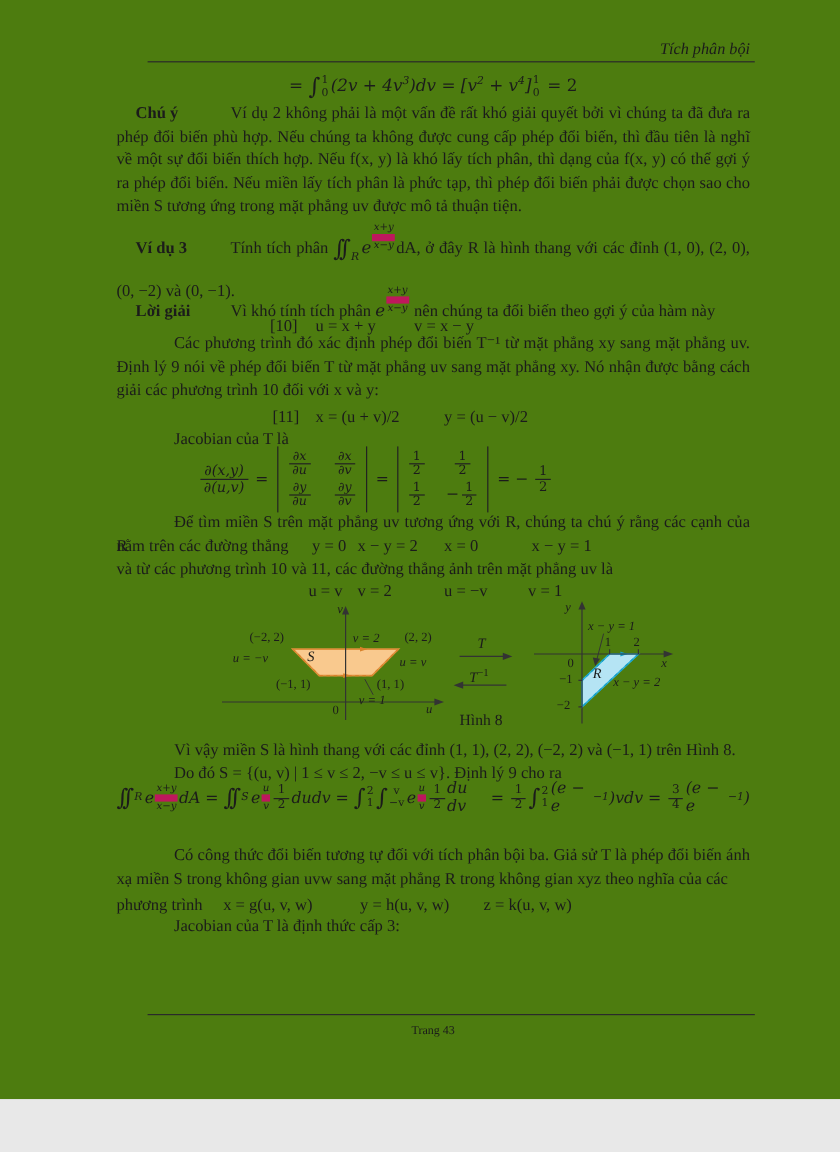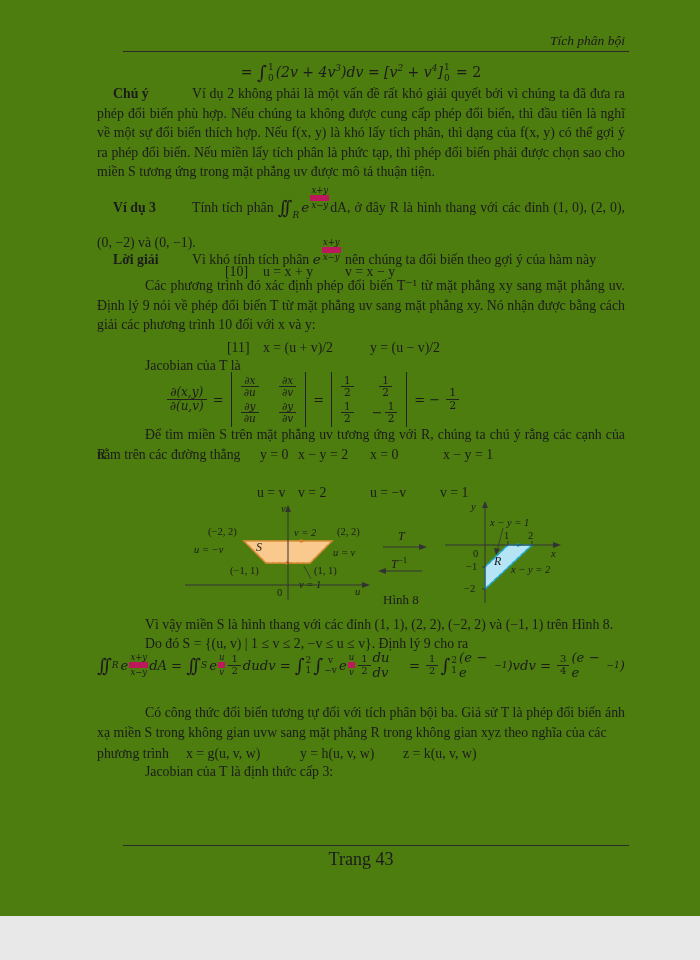--- a/index.html
+++ b/index.html
@@ -153,20 +153,21 @@
   <div class="para indent" style="top:425px;left:97px;width:528px;">Để tìm miền S trên mặt phẳng uv tương ứng với R, chúng ta chú ý rằng các cạnh của R</div>
 
   <div class="line" style="top:445px;left:97px;width:528px;">
     <span class="abs" style="left:0;">nằm trên các đường thẳng</span>
     <span class="abs" style="left:163px;">y = 0</span>
     <span class="abs" style="left:201px;">x − y = 2</span>
     <span class="abs" style="left:273px;">x = 0</span>
     <span class="abs" style="left:346px;">x − y = 1</span>
   </div>
 
+  <div class="line" style="top:464px;left:97px;width:528px;">và từ các phương trình 10 và 11, các đường thẳng ảnh trên mặt phẳng uv là</div>
 
   <div class="line" style="top:483px;left:97px;width:528px;">
     <span class="abs" style="left:160px;">u = v</span>
     <span class="abs" style="left:201px;">v = 2</span>
     <span class="abs" style="left:273px;">u = −v</span>
     <span class="abs" style="left:343px;">v = 1</span>
   </div>
 
   <svg class="abs" style="top:500px;left:140px;" width="440" height="112" viewBox="0 0 440 112">
 
@@ -306,15 +307,15 @@
   <div class="line" style="top:744px;left:97px;width:528px;">
     <span class="abs" style="left:0;">phương trình</span>
     <span class="abs" style="left:89px;">x = g(u, v, w)</span>
     <span class="abs" style="left:203px;">y = h(u, v, w)</span>
     <span class="abs" style="left:306px;">z = k(u, v, w)</span>
   </div>
 
   <div class="line" style="top:762px;left:145px;">Jacobian của T là định thức cấp 3:</div>
 
   <div class="rule" style="top:845px;left:123px;width:506px;"></div>
-  <div class="line" style="top:850px;left:97px;width:528px;text-align:center;font-size:18px;">Trang 43</div>
+  <div class="line" style="top:850px;left:97px;width:528px;text-align:center;font-size:10px;">Trang 43</div>
 
 </div>
 
 </body></html>

